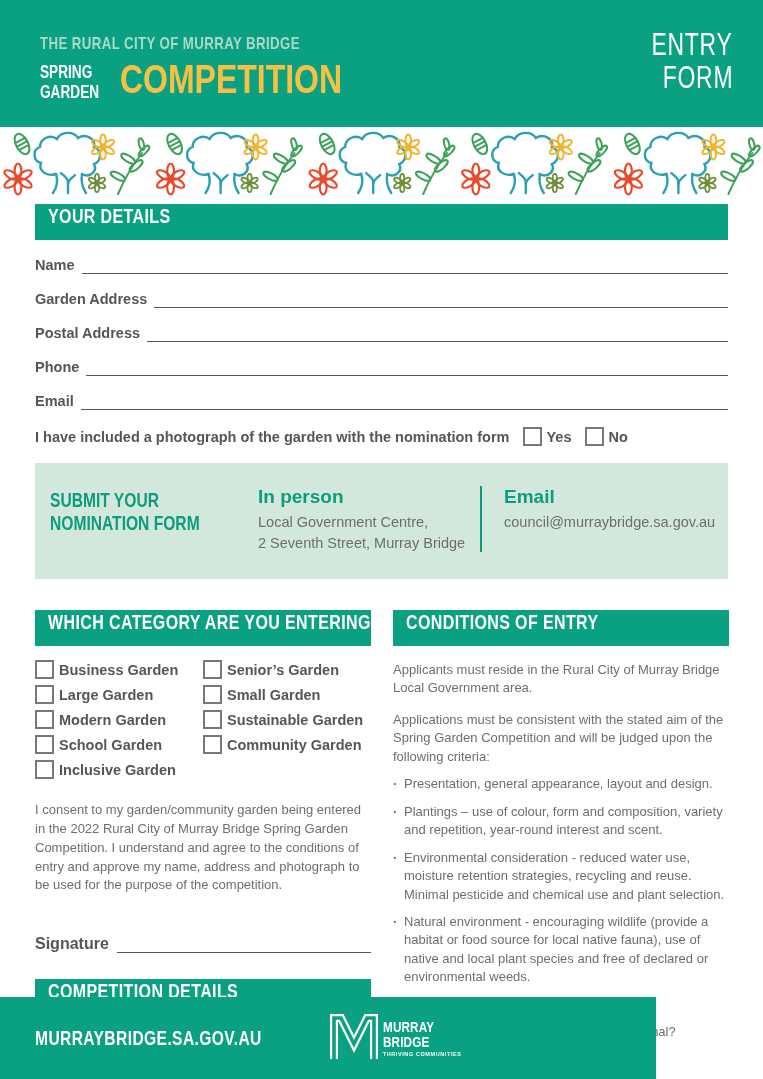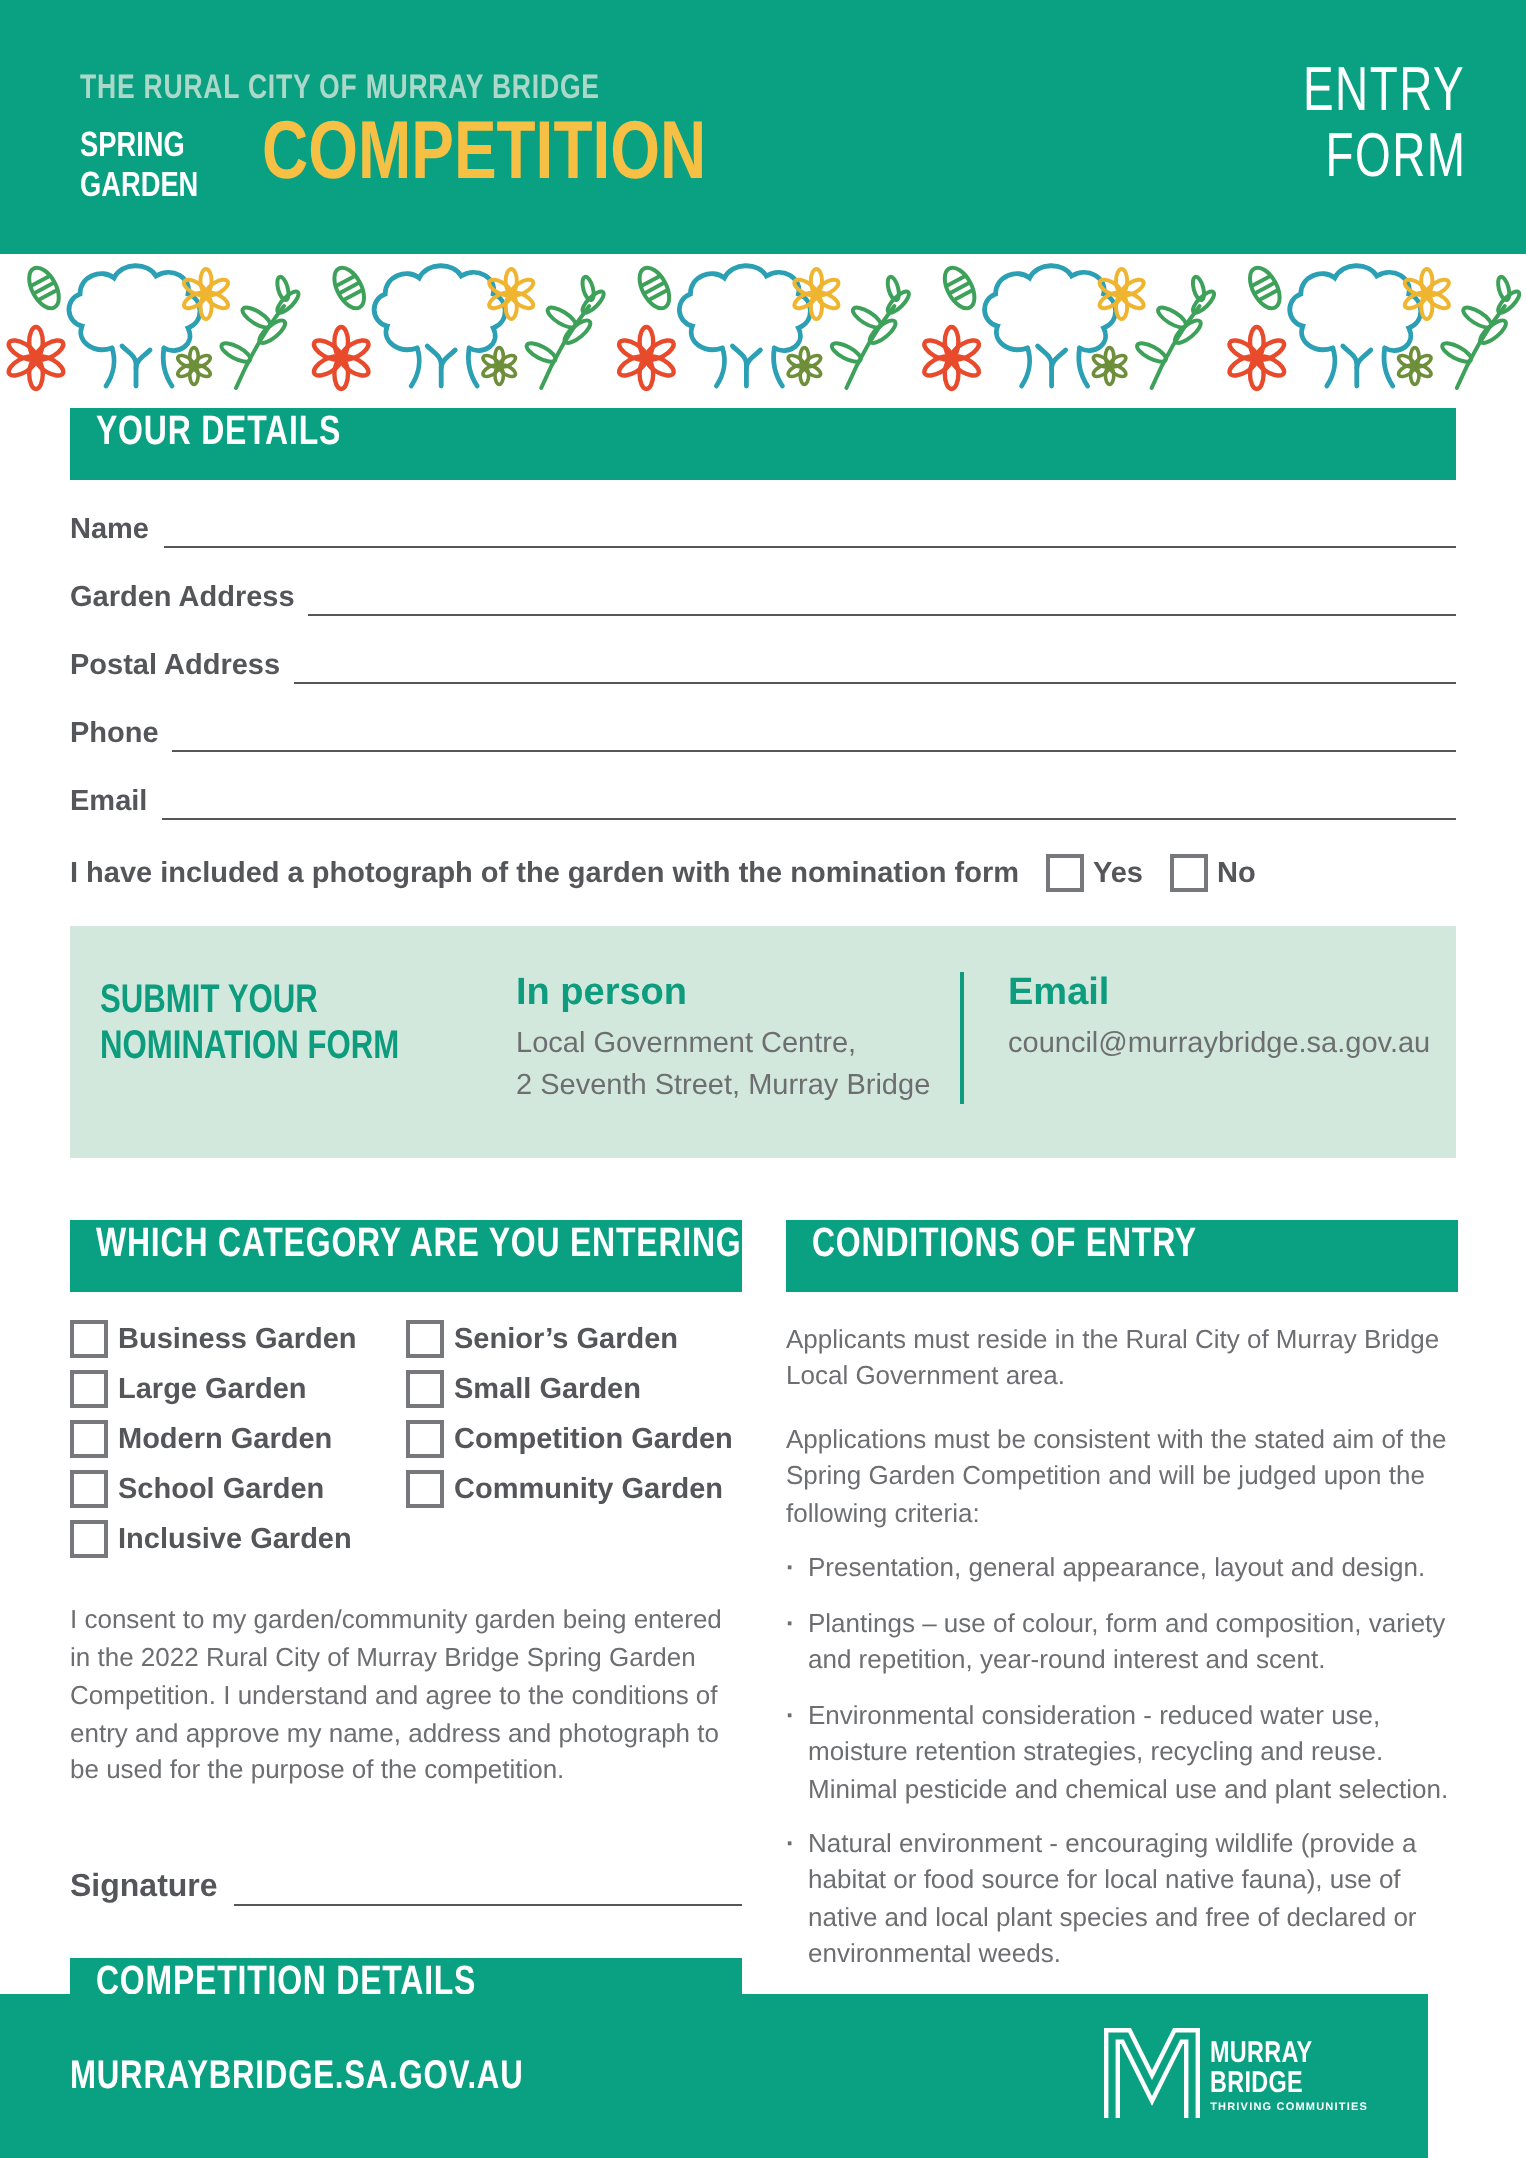--- a/index.html
+++ b/index.html
@@ -21,21 +21,21 @@
   body{
     width:763px;height:1079px;position:relative;background:#fff;
     font-family:"Liberation Sans",sans-serif;color:var(--gray);overflow:hidden;
   }
   .cond{display:inline-block;transform:scaleX(.78);transform-origin:left center;white-space:nowrap;}
   .cond-r{display:inline-block;transform:scaleX(.74);transform-origin:right center;white-space:nowrap;}
 
   
   .header{background:var(--teal);height:127px;position:relative;padding:34px 35px 0 40px;}
   .eyebrow{color:var(--pale);font-weight:bold;font-size:17px;letter-spacing:.5px;}
-  .title-row{display:flex;align-items:flex-start;margin-top:2px;gap:11px;}
+  .title-row{display:flex;align-items:center;margin-top:2px;}
   .title-stack{display:flex;flex-direction:column;color:#fff;font-weight:bold;font-size:17.5px;line-height:1.12;margin-top:7px;}
   .title-main{color:var(--yellow);font-weight:bold;font-size:41px;line-height:.95;margin-left:4px;letter-spacing:0px;}
   .entry-form{position:absolute;top:28px;right:30px;text-align:right;color:#fff;font-size:31px;line-height:1.08;letter-spacing:1px;}
 
   
   .deco-band{height:70px;background:#fff;padding-top:3px;}
   .deco-band svg{display:block;}
 
   
   .bar{background:var(--teal);color:#fff;display:flex;align-items:flex-start;height:36px;padding-left:13px;}
@@ -83,21 +83,21 @@
   .detail-bold{color:var(--teal-text);font-weight:bold;}
 
   .cond-para{margin-top:13px;font-size:13px;line-height:1.42;color:var(--gray);}
   .cond-para:first-of-type{margin-top:15px;}
   .bullets{margin-top:4px;}
   .bullet{position:relative;margin-top:9px;padding-left:11px;font-size:13px;line-height:1.42;color:var(--gray);}
   .bullet::before{content:"·";position:absolute;left:0;top:0;font-weight:bold;}
   .bullet.lvl2{margin-left:13px;}
 
   
-  .footer{position:absolute;left:0;bottom:0;width:714px;height:82px;background:var(--teal);display:flex;align-items:center;justify-content:space-between;padding:0 30px 0 35px;}
+  .footer{position:absolute;left:0;bottom:0;width:656px;height:82px;background:var(--teal);display:flex;align-items:center;justify-content:flex-start;padding:0 30px 0 35px;}
   .website{color:#fff;font-weight:bold;font-size:20px;letter-spacing:.5px;}
   .logo{display:flex;align-items:center;}
   .logo-text{margin-left:1px;color:#fff;}
   .logo-line{font-weight:bold;font-size:15px;line-height:1.0;letter-spacing:.2px;}
   .logo-tagline{font-size:5.5px;letter-spacing:.6px;margin-top:2px;font-weight:bold;}
 </style>
 </head>
 <body>
 
 <div class="header">
@@ -326,21 +326,21 @@
             <span class="cat-label">Senior’s Garden</span>
           </div>
 
           <div class="cat-item">
             <span class="cb"></span>
             <span class="cat-label">Small Garden</span>
           </div>
 
           <div class="cat-item">
             <span class="cb"></span>
-            <span class="cat-label">Competition Garden</span>
+            <span class="cat-label">Sustainable Garden</span>
           </div>
 
           <div class="cat-item">
             <span class="cb"></span>
             <span class="cat-label">Community Garden</span>
           </div>
         </div>
     </div>
 
     <div class="consent">I consent to my garden/community garden being entered in the 2022 Rural City of Murray Bridge Spring Garden Competition. I understand and agree to the conditions of entry and approve my name, address and photograph to be used for the purpose of the competition.</div>

